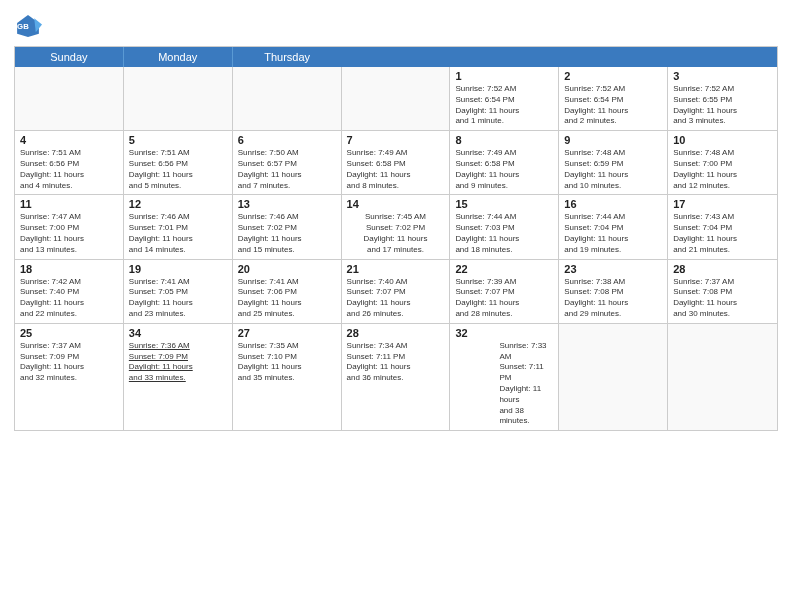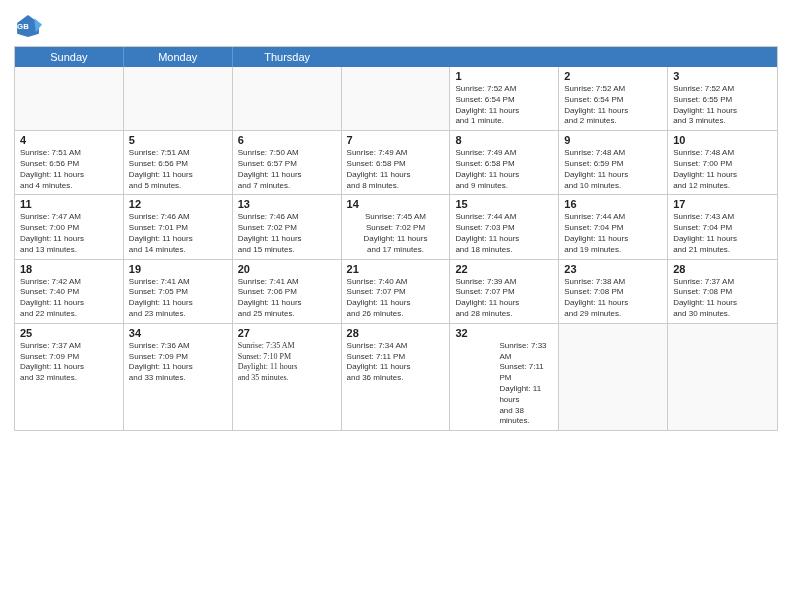--- a/index.html
+++ b/index.html
@@ -322,28 +322,28 @@
         <div class="cal-row">
           <div class="cal-cell">
             <span class="day-num">25</span>
             <div class="cell-info" style="white-space: pre-line;">Sunrise: 7:37 AM
 Sunset: 7:09 PM
 Daylight: 11 hours
 and 32 minutes.</div>
           </div>
           <div class="cal-cell">
             <span class="day-num">34</span>
-            <div class="cell-info" style="white-space: pre-line;">Sunrise: 7:36 AM
+            <div class="cell-info" style="white-space: pre-line; text-decoration: underline;">Sunrise: 7:36 AM
 Sunset: 7:09 PM
 Daylight: 11 hours
 and 33 minutes.</div>
           </div>
           <div class="cal-cell">
             <span class="day-num">27</span>
-            <div class="cell-info" style="white-space: pre-line; font-family: Liberation Serif, serif;">Sunrise: 7:35 AM
+            <div class="cell-info" style="white-space: pre-line;">Sunrise: 7:35 AM
 Sunset: 7:10 PM
 Daylight: 11 hours
 and 35 minutes.</div>
           </div>
           <div class="cal-cell">
             <span class="day-num">28</span>
             <div class="cell-info" style="white-space: pre-line;">Sunrise: 7:34 AM
 Sunset: 7:11 PM
 Daylight: 11 hours
 and 36 minutes.</div>

